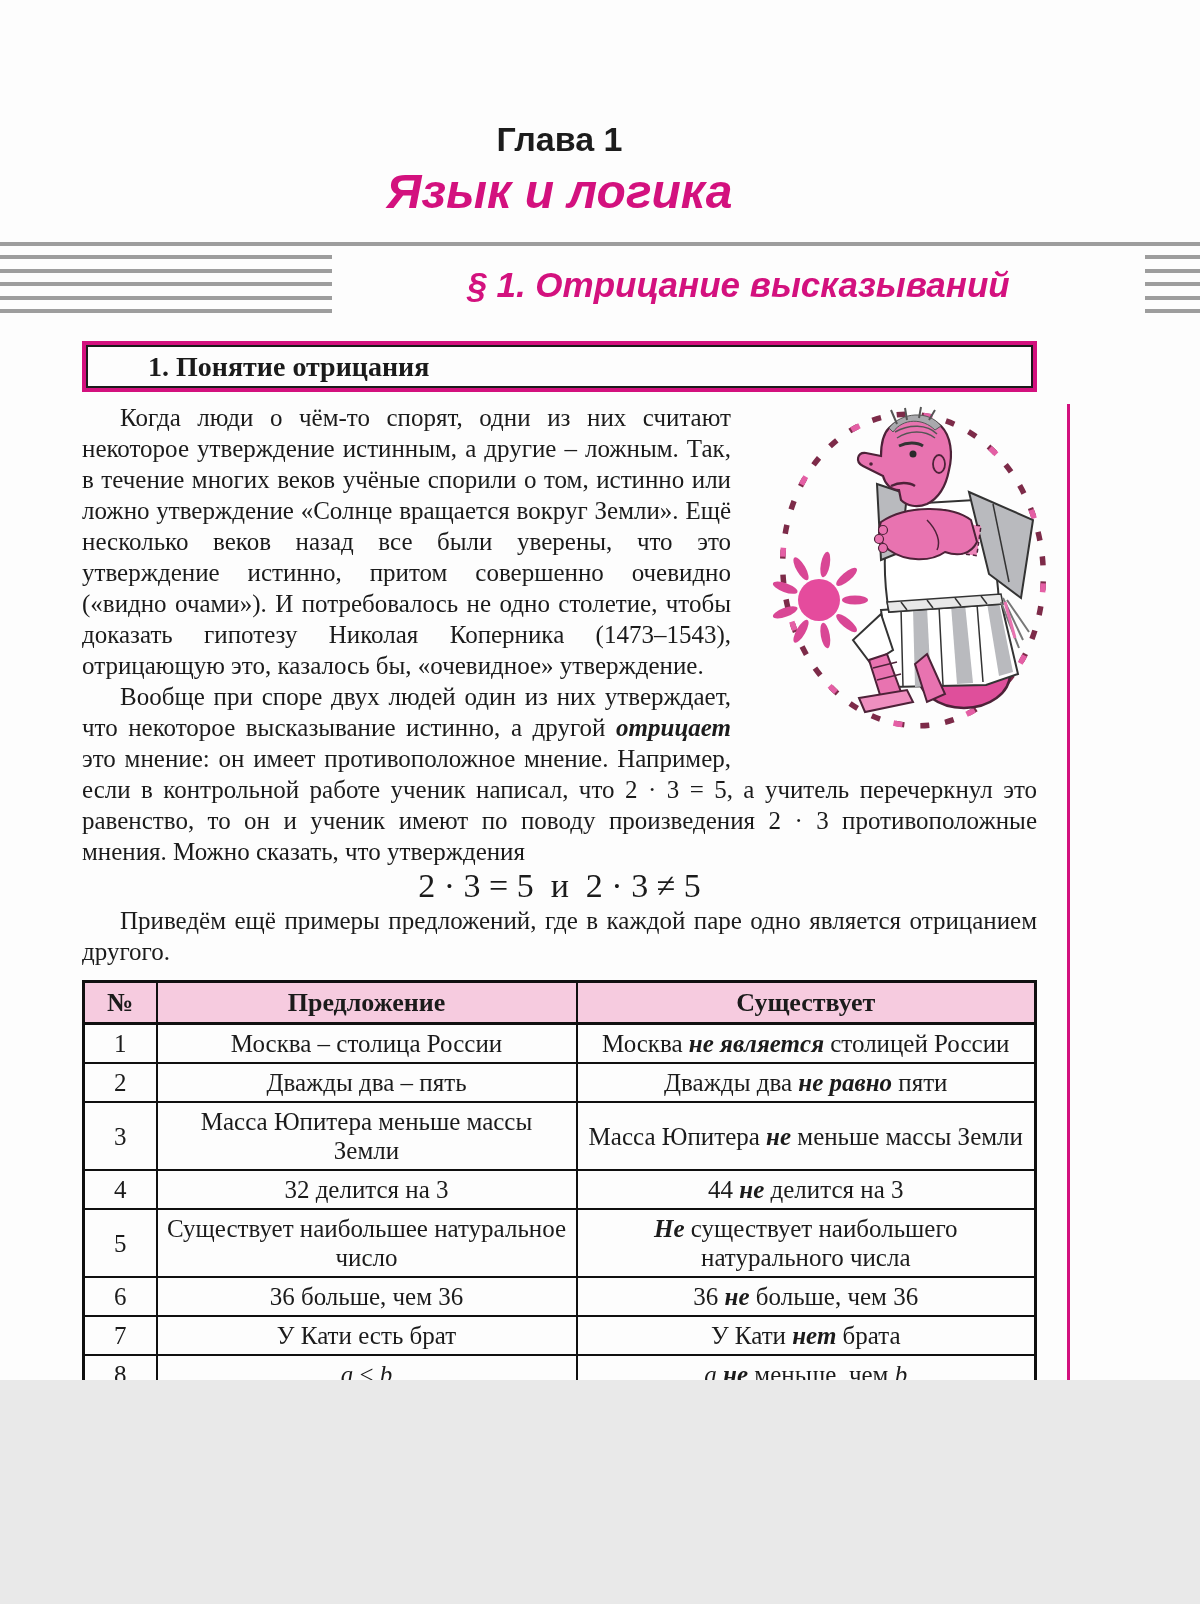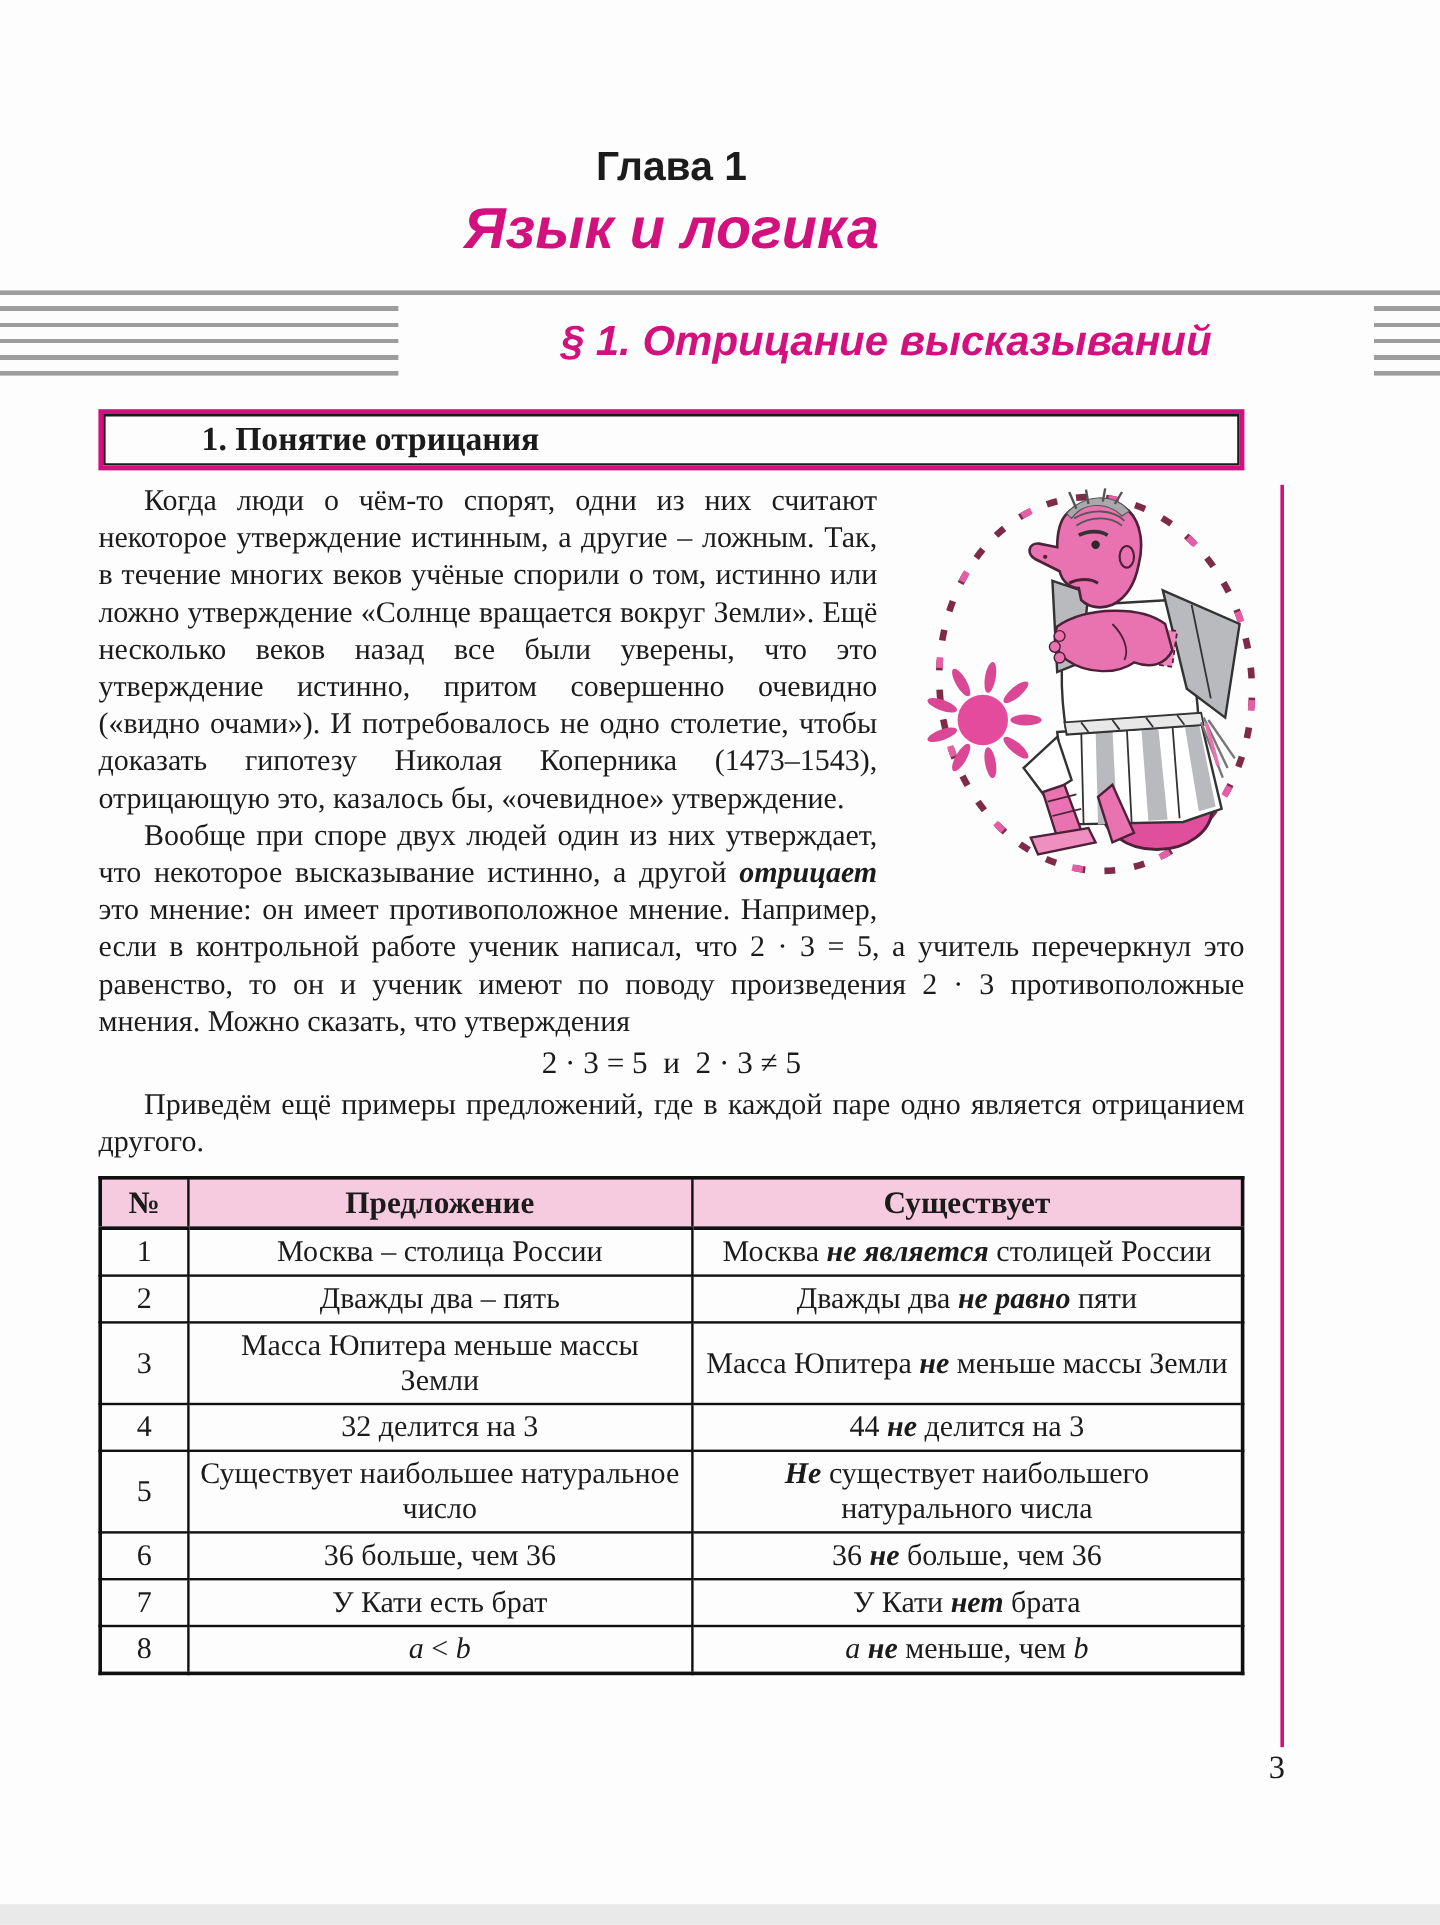--- a/index.html
+++ b/index.html
@@ -1,17 +1,17 @@
 <!DOCTYPE html>
 <html lang="ru"><head>
 <meta charset="utf-8">
 <style>
   html,body{margin:0;padding:0;background:#e9e9e9;}
   .page{
-    position:relative;width:1200px;height:1587px;margin:0 auto;
+    position:relative;width:1200px;height:1380px;margin:0 auto;
     background:var(--page-bg,#fdfdfd);
     font-family:"Liberation Serif","DejaVu Serif",serif;
     color:#1b1b1b;overflow:hidden;
   }
   .b{font-weight:bold}.i{font-style:italic}
   .chapter{
     position:absolute;top:120px;left:82px;width:955px;text-align:center;
     font-family:"Liberation Sans","DejaVu Sans",sans-serif;
     font-weight:bold;font-size:34px;color:#1c1c1c;
   }
@@ -27,35 +27,35 @@
   .section-panel{
     position:absolute;top:255px;left:332px;width:813px;height:60px;
     background:var(--page-bg,#fdfdfd);display:flex;align-items:center;justify-content:center;
     font-family:"Liberation Sans","DejaVu Sans",sans-serif;
     font-weight:bold;font-size:35px;color:var(--accent,#d3117e);font-style:italic;
   }
   .subsection-box{
     position:absolute;top:341px;left:82px;width:955px;height:51px;box-sizing:border-box;
     border:4px solid var(--accent,#d3117e);
     box-shadow:inset 0 0 0 2px #1b1b1b;
-    display:flex;align-items:center;padding-left:82px;
+    display:flex;align-items:center;padding-left:62px;
     font-weight:bold;font-size:28px;background:var(--page-bg,#fdfdfd);
   }
   .body-col{
     position:absolute;top:402px;left:82px;width:955px;
     font-size:25px;line-height:31px;text-align:justify;
   }
   .body-col p{margin:0;padding:0;}
   p.indent{text-indent:38px;}
   .illustration{
     float:right;width:306px;height:372px;position:relative;
   }
   .illustration svg{position:absolute;left:0;top:0;}
   .formula{
-    text-align:center;white-space:pre;font-size:26px;margin:3px 0 4px 0;font-family:Liberation Serif, serif;
+    text-align:center;white-space:pre;font-size:34px;margin:3px 0 4px 0;font-family:Liberation Serif, serif;
   }
   table.neg{
     width:100%;border-collapse:collapse;table-layout:fixed;
     margin-top:13px;border:3px solid #101010;
   }
   table.neg th,table.neg td{
     border:2px solid #101010;text-align:center;vertical-align:middle;
     padding:4px 8px;line-height:29px;box-sizing:border-box;
   }
   table.neg thead th{

